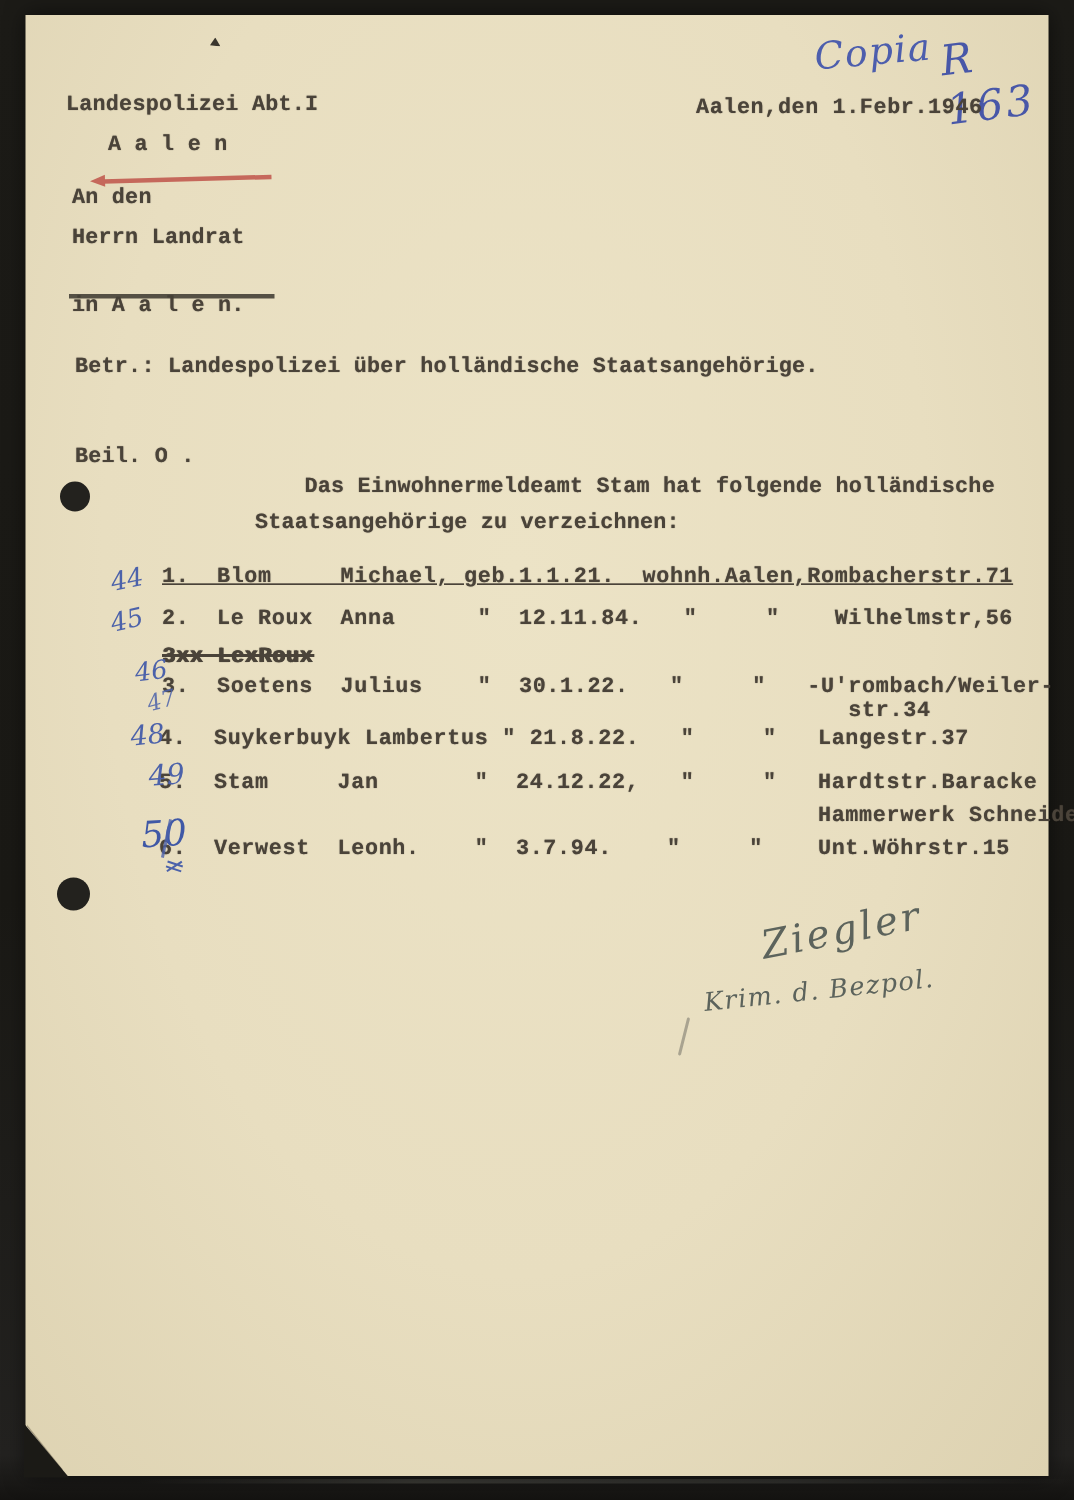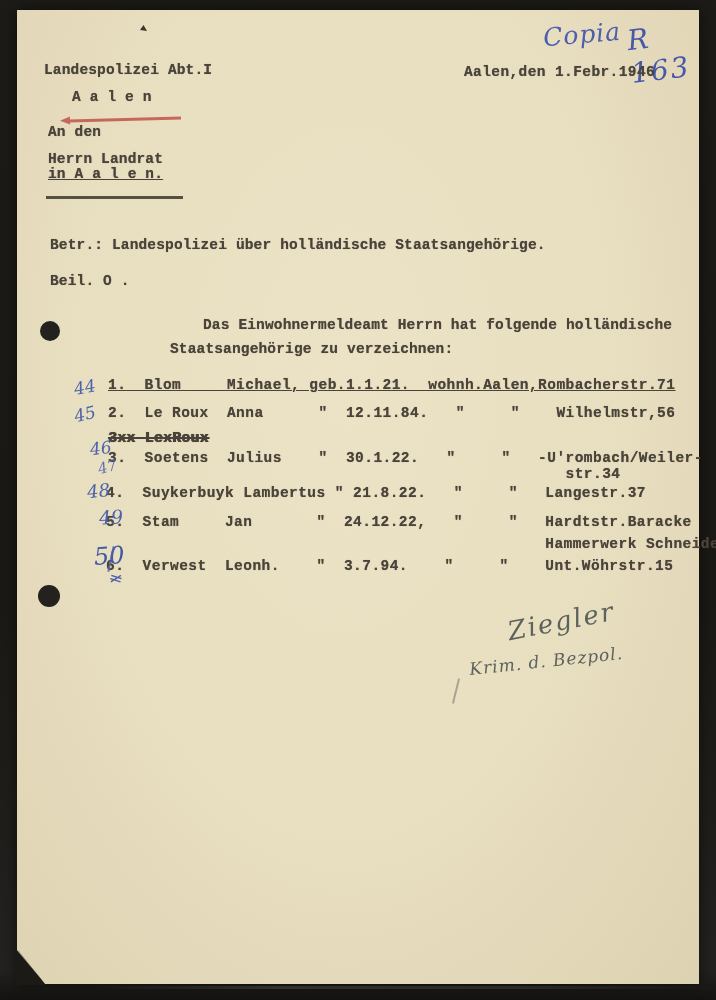--- a/index.html
+++ b/index.html
@@ -42,23 +42,23 @@
   }
   .tw.row{letter-spacing:.45px;}
   .tw.struck{text-decoration:line-through;text-decoration-thickness:2px;
     text-shadow:.9px 0 0 currentColor,0 0 .7px rgba(74,67,57,.8);}
 
   .pos-sender1{left:27px;top:52px;}
   .pos-date{left:447px;top:54px;letter-spacing:.4px;}
   .pos-sender2{left:55px;top:79px;}
   .pos-an-den{left:31px;top:114px;}
   .pos-landrat{left:31px;top:141px;}
-  .pos-in-aalen{left:31px;top:156px;text-decoration:underline;}
+  .pos-in-aalen{left:31px;top:186px;}
   .pos-subject{left:33px;top:227px;}
-  .pos-beil{left:33px;top:263px;}
+  .pos-beil{left:33px;top:287px;}
   .pos-body1{left:186px;top:307px;}
   .pos-body2{left:153px;top:331px;}
   .row0{left:91px;top:367px;text-decoration:underline;}
   .row1{left:91px;top:395px;}
   .row2{left:91px;top:420px;}
   .row3{left:91px;top:440px;}
   .row4{left:91px;top:456px;}
   .row5{left:89px;top:475px;}
   .row6{left:89px;top:504px;}
   .row7{left:89px;top:526px;}
@@ -117,21 +117,21 @@
   <div class="red-underline"></div>
 
   <span class="tw pos-an-den">An den</span>
   <span class="tw pos-landrat">Herrn Landrat</span>
   <span class="tw pos-in-aalen">in A a l e n.</span>
   <div class="black-underline"></div>
 
   <span class="tw pos-subject">Betr.: Landespolizei über holländische Staatsangehörige.</span>
   <span class="tw pos-beil">Beil. O .</span>
 
-  <span class="tw pos-body1">Das Einwohnermeldeamt Herrn hat folgende holländische</span>
+  <span class="tw pos-body1">Das Einwohnermeldeamt Stam hat folgende holländische</span>
   <span class="tw pos-body2">Staatsangehörige zu verzeichnen:</span>
 
   <span class="tw row row0">1.  Blom     Michael, geb.1.1.21.  wohnh.Aalen,Rombacherstr.71</span>
   <span class="tw row row1">2.  Le Roux  Anna      "  12.11.84.   "     "    Wilhelmstr,56</span>
   <span class="tw row row2 struck">3xx LexRoux</span>
   <span class="tw row row3">3.  Soetens  Julius    "  30.1.22.   "     "   -U'rombach/Weiler-</span>
   <span class="tw row row4">                                                  str.34</span>
   <span class="tw row row5">4.  Suykerbuyk Lambertus " 21.8.22.   "     "   Langestr.37</span>
   <span class="tw row row6">5.  Stam     Jan       "  24.12.22,   "     "   Hardtstr.Baracke</span>
   <span class="tw row row7">                                                Hammerwerk Schneide</span>

